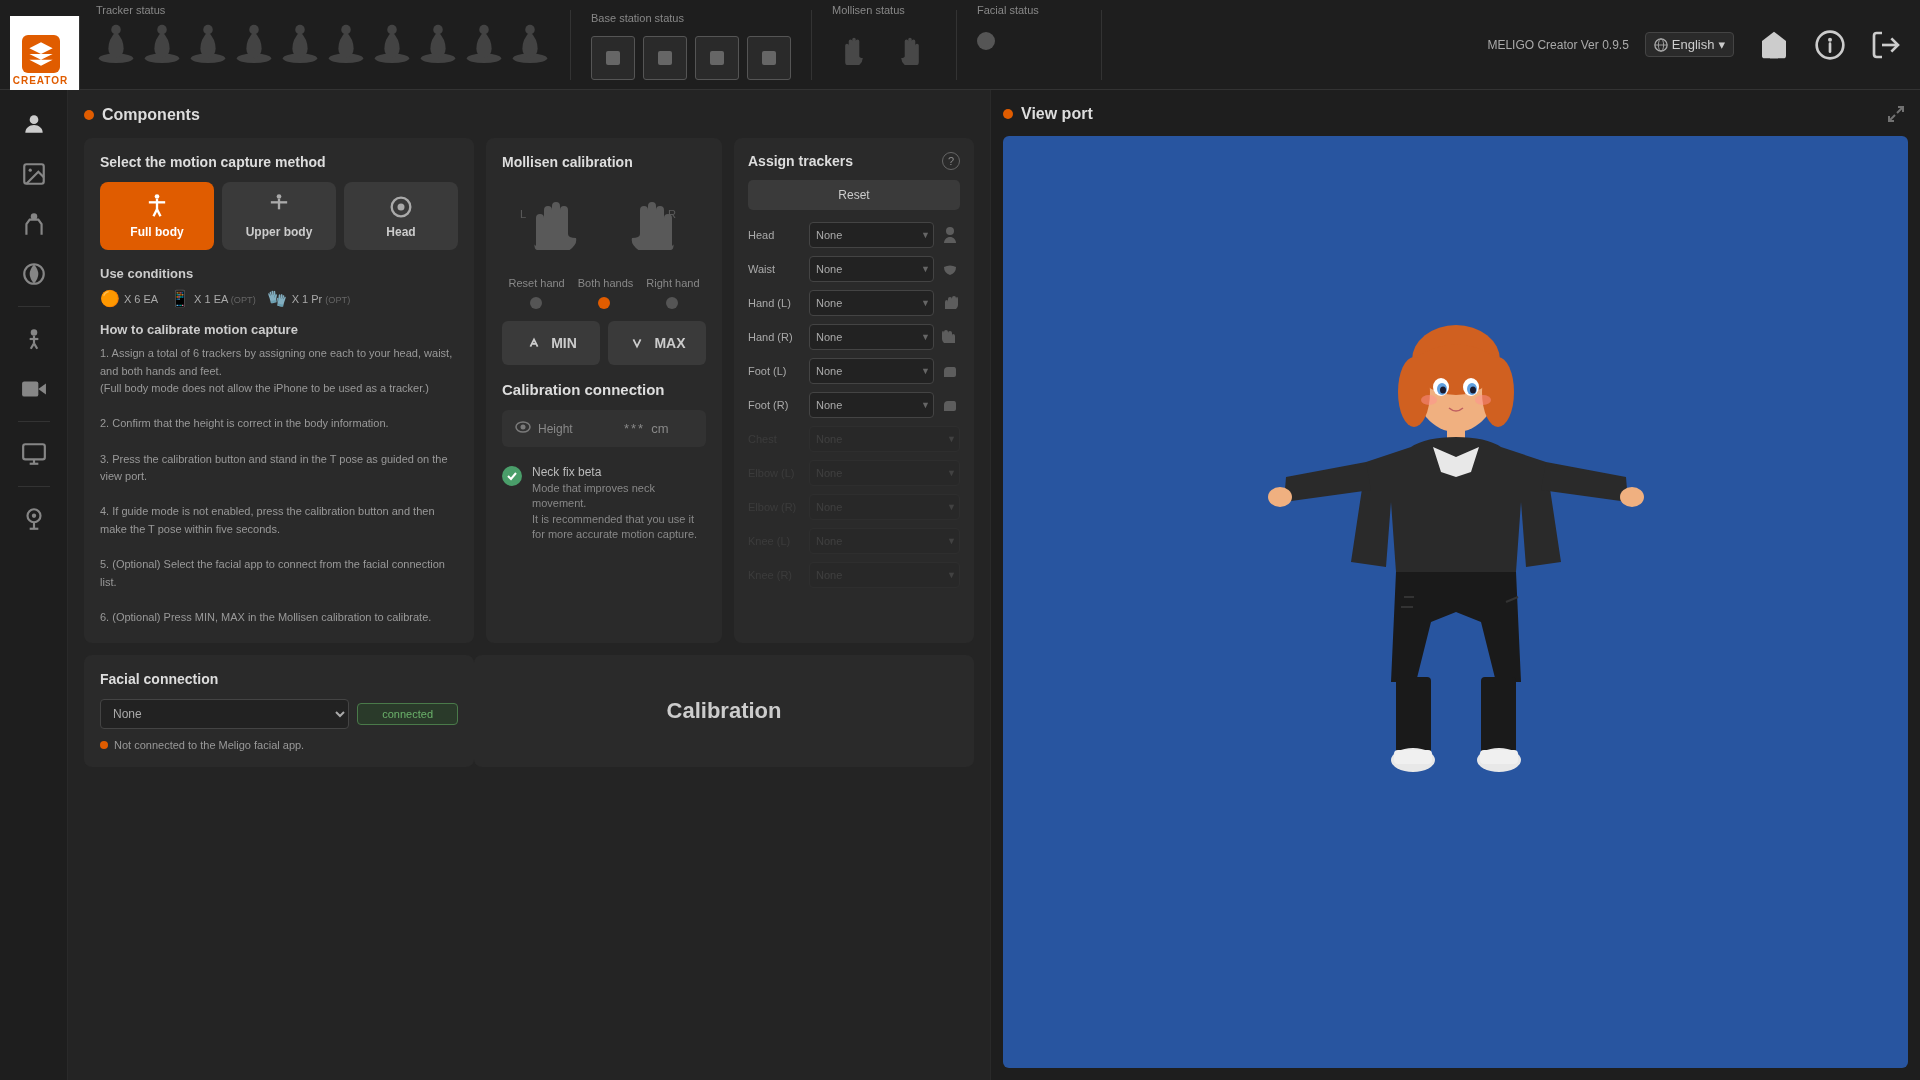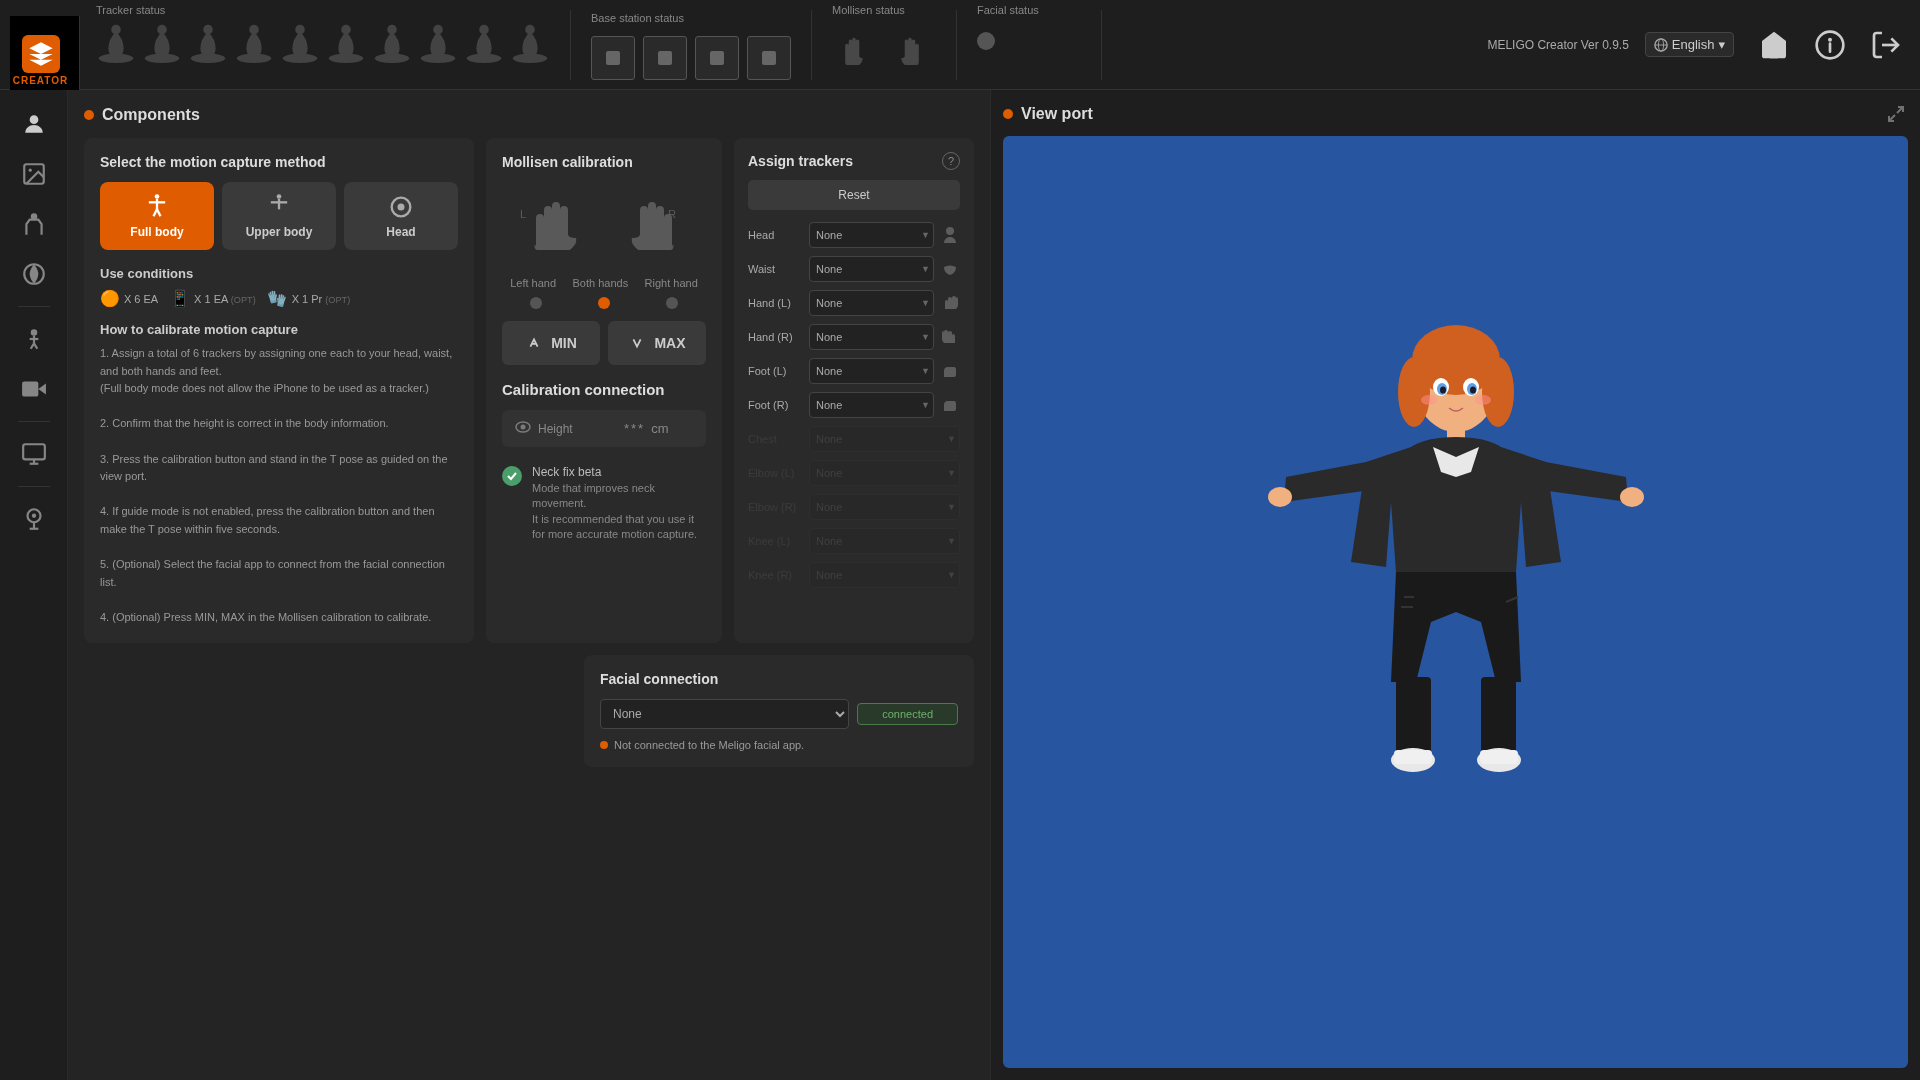--- a/index.html
+++ b/index.html
@@ -24,21 +24,21 @@
       gap: 8px;
     }
     .logo-area {
       display: flex;
       flex-direction: column;
       align-items: center;
       justify-content: center;
       width: 70px;
       min-width: 70px;
       height: 90px;
-      background: #000000;
+      background: #ffffff;
       border-right: 1px solid #333;
       padding-right: 8px;
       margin-top: 32px;
     }
     .logo-icon {
       width: 38px;
       height: 38px;
       background: #e05c00;
       border-radius: 6px;
       display: flex;
@@ -906,21 +906,21 @@
           <p>1. Assign a total of 6 trackers by assigning one each to your head, waist, and both hands and feet.<br>(Full body mode does not allow the iPhone to be used as a tracker.)</p>
           <br>
           <p>2. Confirm that the height is correct in the body information.</p>
           <br>
           <p>3. Press the calibration button and stand in the T pose as guided on the view port.</p>
           <br>
           <p>4. If guide mode is not enabled, press the calibration button and then make the T pose within five seconds.</p>
           <br>
           <p>5. (Optional) Select the facial app to connect from the facial connection list.</p>
           <br>
-          <p>4. (Optional) Press MIN, MAX in the Mollisen calibration to calibrate.</p>
+          <p>6. (Optional) Press MIN, MAX in the Mollisen calibration to calibrate.</p>
         </div>
       </div>
 
       <div class="card card-middle">
         <div class="card-title">Mollisen calibration</div>
         <div class="hands-display">
           <div class="hand-display-icon">
             <svg viewBox="0 0 80 100">
                 <text y="45" font-size="14" fill="#888">L</text>
                 <path d="M20 80 L20 45 Q20 40 25 40 Q30 40 30 45 L30 35 Q30 30 35 30 Q40 30 40 35 L40 30 Q40 25 45 25 Q50 25 50 30 L50 35 Q50 30 55 30 Q60 30 60 35 L60 65 Q60 70 70 70 Q72 78 62 85 L22 85 Q18 85 18 78 Z" fill="#888"></path>
@@ -928,21 +928,21 @@
           </div>
           <div class="hand-display-icon">
             <svg viewBox="0 0 80 100">
                 <text x="55" y="45" font-size="14" fill="#888">R</text>
                 <path d="M60 80 L60 45 Q60 40 55 40 Q50 40 50 45 L50 35 Q50 30 45 30 Q40 30 40 35 L40 30 Q40 25 35 25 Q30 25 30 30 L30 35 Q30 30 25 30 Q20 30 20 35 L20 65 Q20 70 10 70 Q8 78 18 85 L58 85 Q62 85 62 78 Z" fill="#888"></path>
               </svg>
           </div>
         </div>
 
         <div class="hand-labels">
-          <span>Left hand</span>
+          <span>Reset hand</span>
           <span>Both hands</span>
           <span>Right hand</span>
         </div>
         <div class="hand-dots">
           <div class="dot"></div>
           <div class="dot active"></div>
           <div class="dot"></div>
         </div>
 
         <div class="calib-buttons">
@@ -1160,20 +1160,23 @@
             <option>None</option>
           </select>
           <div class="connected-badge">connected</div>
         </div>
         <div class="not-connected-row">
           <div class="not-connected-dot"></div>
           <span>Not connected to the Meligo facial app.</span>
         </div>
       </div>
 
+      <div class="card card-calibration">
+        <div class="calibration-big-title">Calibration</div>
+      </div>
     </div>
 
   </div>
 
   <div class="view-port-panel">
     <div class="viewport-header">
       <div class="viewport-title-row">
         <div class="section-dot"></div>
         <div class="section-title">View port</div>
       </div>

